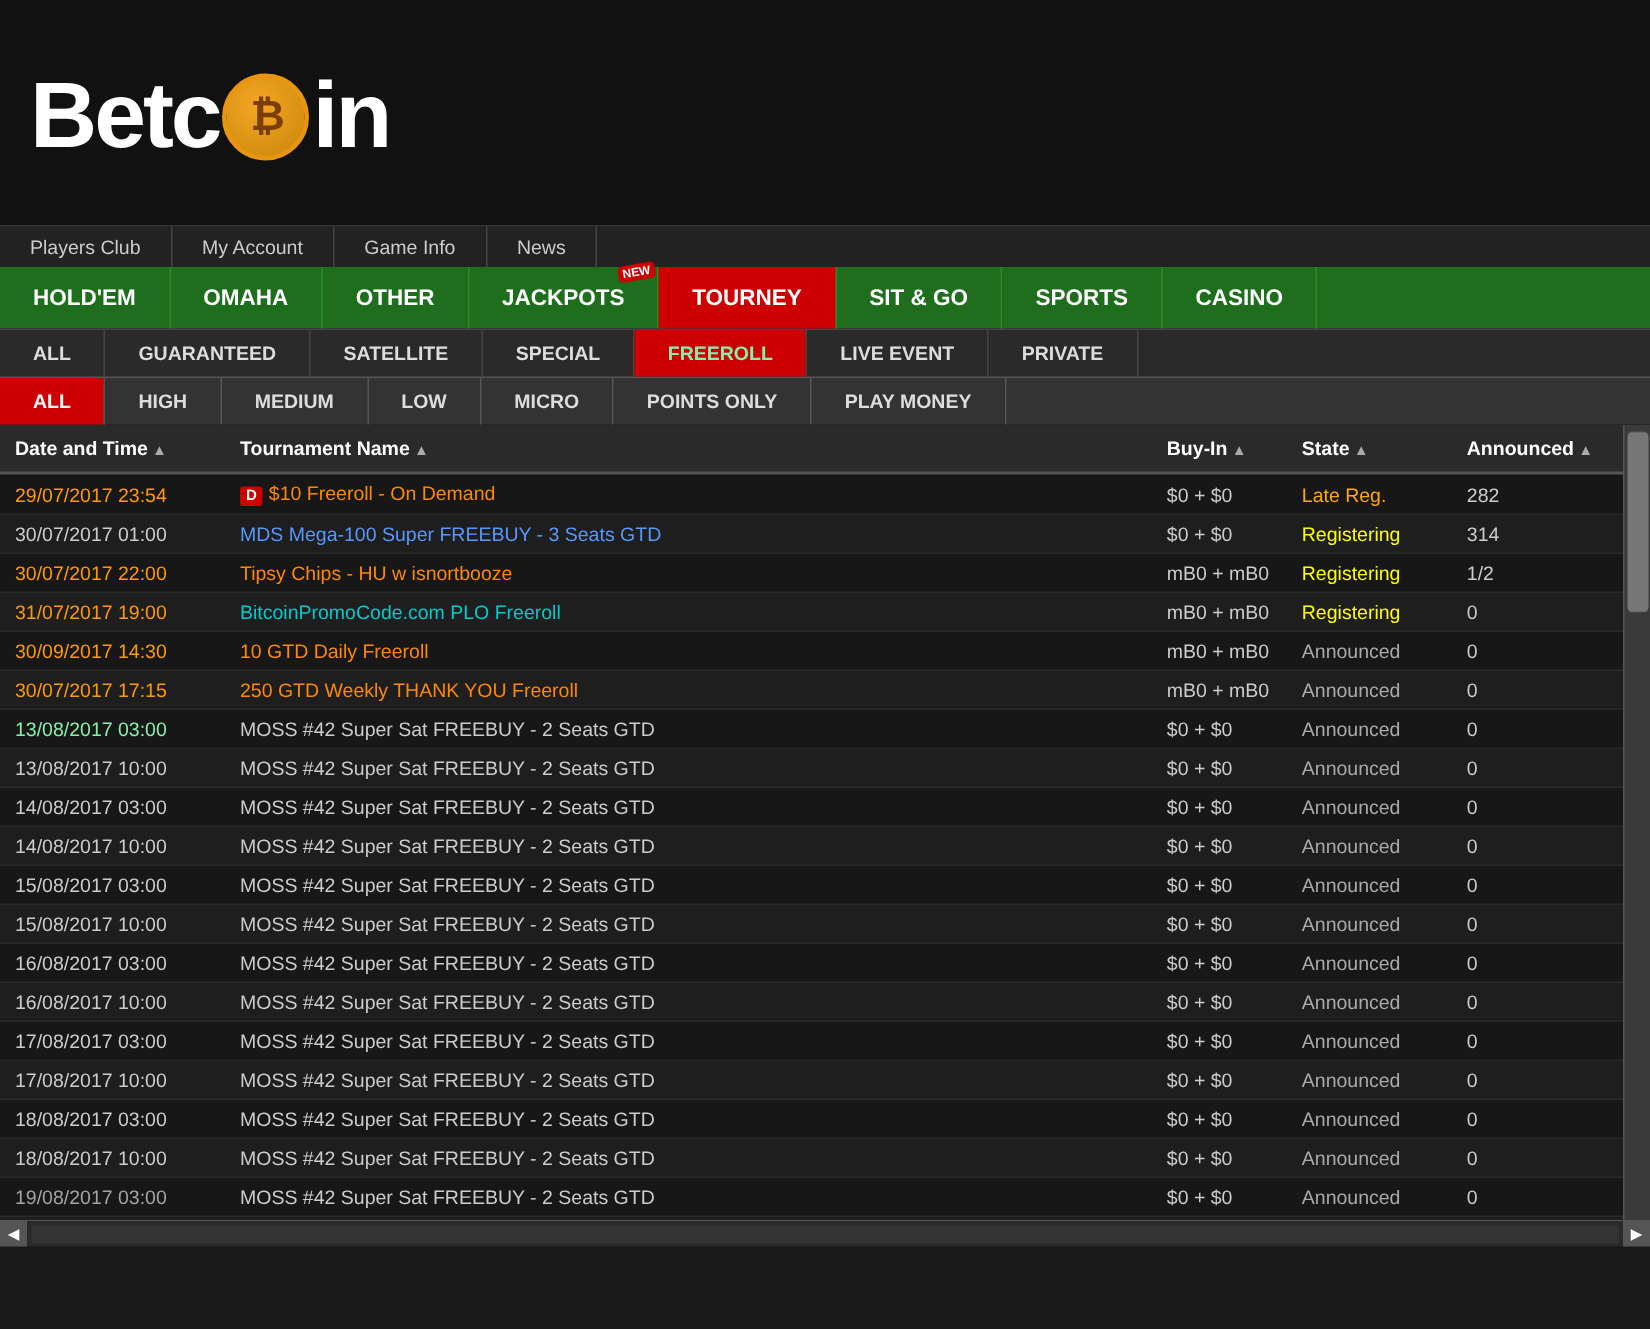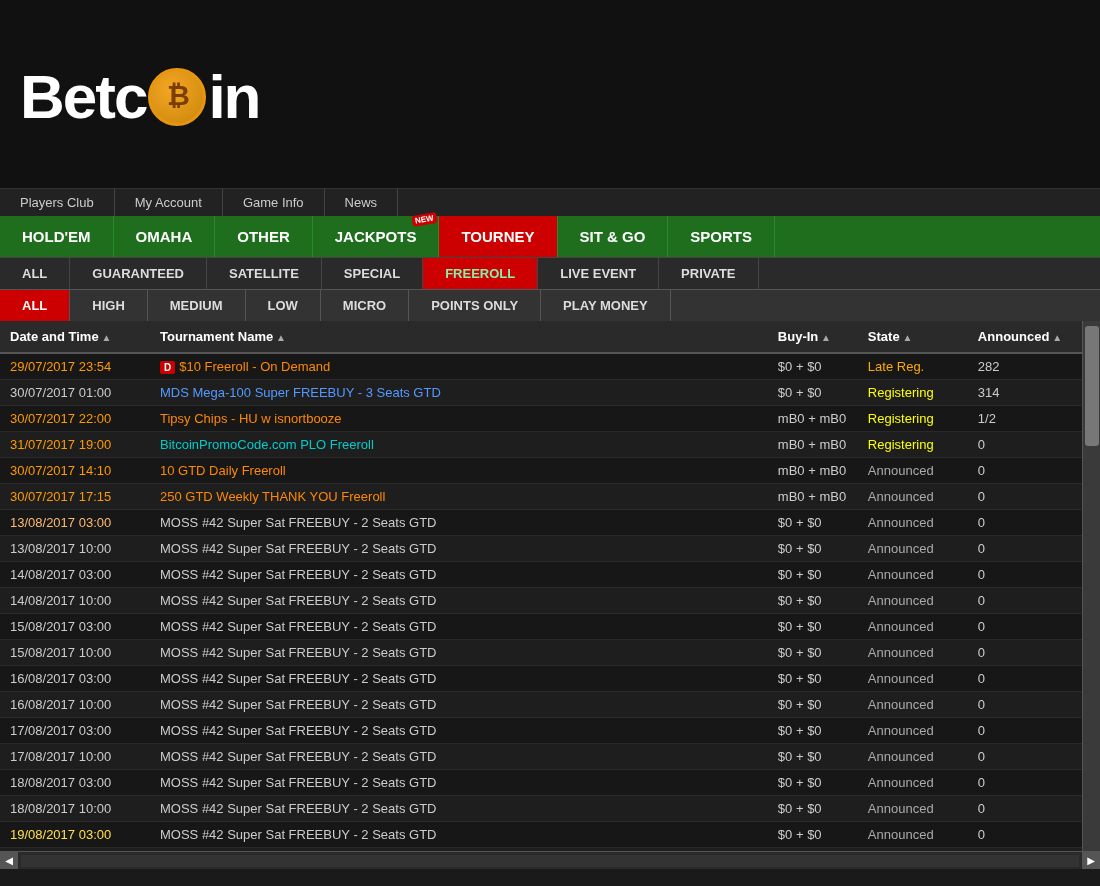--- a/index.html
+++ b/index.html
@@ -11,21 +11,21 @@
       overflow-x: hidden;
     }
 
     
     .header {
       background: #111;
       display: flex;
       align-items: center;
       justify-content: space-between;
       padding: 22px 20px;
-      height: 188px;
+      height: 150px;
     }
     .logo-area {
       display: flex;
       flex-direction: column;
       align-items: flex-start;
     }
     .logo-betcoin {
       font-size: 62px;
       font-weight: bold;
       color: #fff;
@@ -307,20 +307,21 @@
   <div class="main-nav-item">HOLD'EM</div>
   <div class="main-nav-item">OMAHA</div>
   <div class="main-nav-item">OTHER</div>
   <div class="main-nav-item" style="position:relative;">
     JACKPOTS
     <span class="new-badge">NEW</span>
   </div>
   <div class="main-nav-item active">TOURNEY</div>
   <div class="main-nav-item">SIT &amp; GO</div>
   <div class="main-nav-item">SPORTS</div>
+  <div class="main-nav-item">CASINO</div>
 </div>
 
 <div class="sub-nav1">
   <div class="sub-nav1-item">ALL</div>
   <div class="sub-nav1-item">GUARANTEED</div>
   <div class="sub-nav1-item">SATELLITE</div>
   <div class="sub-nav1-item">SPECIAL</div>
   <div class="sub-nav1-item active">FREEROLL</div>
   <div class="sub-nav1-item">LIVE EVENT</div>
   <div class="sub-nav1-item">PRIVATE</div>
@@ -376,37 +377,37 @@
   </tr>
           <tr>
     <td class="date-col" style="color:#ff9900">31/07/2017 19:00</td>
     <td class="name-col"><a class="name-link" style="color:#00cccc;text-decoration:none;cursor:pointer;">BitcoinPromoCode.com PLO Freeroll</a></td>
     <td class="buyin-col">mB0 + mB0</td>
     <td class="state-col state-registering">Registering</td>
     <td class="enrolled-col">0</td>
     <td style="color:#ff9900;"></td>
   </tr>
           <tr>
-    <td class="date-col" style="color:#ff9900">30/07/2017 14:10</td>
+    <td class="date-col" style="color:#ff9900">30/09/2017 14:30</td>
     <td class="name-col"><a class="name-link" style="color:#ff8800;text-decoration:none;cursor:pointer;">10 GTD Daily Freeroll</a></td>
     <td class="buyin-col">mB0 + mB0</td>
     <td class="state-col state-announced">Announced</td>
     <td class="enrolled-col">0</td>
     <td style="color:#ff9900;"></td>
   </tr>
           <tr>
     <td class="date-col" style="color:#ff9900">30/07/2017 17:15</td>
     <td class="name-col"><a class="name-link" style="color:#ff8800;text-decoration:none;cursor:pointer;">250 GTD Weekly THANK YOU Freeroll</a></td>
     <td class="buyin-col">mB0 + mB0</td>
     <td class="state-col state-announced">Announced</td>
     <td class="enrolled-col">0</td>
     <td style="color:#ff9900;"></td>
   </tr>
           <tr>
-    <td class="date-col" style="color:#fdba74">13/08/2017 03:00</td>
+    <td class="date-col" style="color:#86efac">13/08/2017 03:00</td>
     <td class="name-col"><a class="name-link" style="color:#cccccc;text-decoration:none;cursor:pointer;">MOSS #42 Super Sat FREEBUY - 2 Seats GTD</a></td>
     <td class="buyin-col">$0 + $0</td>
     <td class="state-col state-announced">Announced</td>
     <td class="enrolled-col">0</td>
     <td style="color:#ff9900;"></td>
   </tr>
           <tr>
     <td class="date-col" style="color:#cccccc">13/08/2017 10:00</td>
     <td class="name-col"><a class="name-link" style="color:#cccccc;text-decoration:none;cursor:pointer;">MOSS #42 Super Sat FREEBUY - 2 Seats GTD</a></td>
     <td class="buyin-col">$0 + $0</td>
@@ -488,21 +489,21 @@
   </tr>
           <tr>
     <td class="date-col" style="color:#cccccc">18/08/2017 10:00</td>
     <td class="name-col"><a class="name-link" style="color:#cccccc;text-decoration:none;cursor:pointer;">MOSS #42 Super Sat FREEBUY - 2 Seats GTD</a></td>
     <td class="buyin-col">$0 + $0</td>
     <td class="state-col state-announced">Announced</td>
     <td class="enrolled-col">0</td>
     <td style="color:#ff9900;"></td>
   </tr>
           <tr>
-    <td class="date-col" style="color:#fde047">19/08/2017 03:00</td>
+    <td class="date-col" style="color:#a3a3a3">19/08/2017 03:00</td>
     <td class="name-col"><a class="name-link" style="color:#cccccc;text-decoration:none;cursor:pointer;">MOSS #42 Super Sat FREEBUY - 2 Seats GTD</a></td>
     <td class="buyin-col">$0 + $0</td>
     <td class="state-col state-announced">Announced</td>
     <td class="enrolled-col">0</td>
     <td style="color:#ff9900;"></td>
   </tr>
           <tr>
     <td class="date-col" style="color:#cccccc">19/08/2017 10:00</td>
     <td class="name-col"></td>
     <td class="buyin-col">$0 + $0</td>

